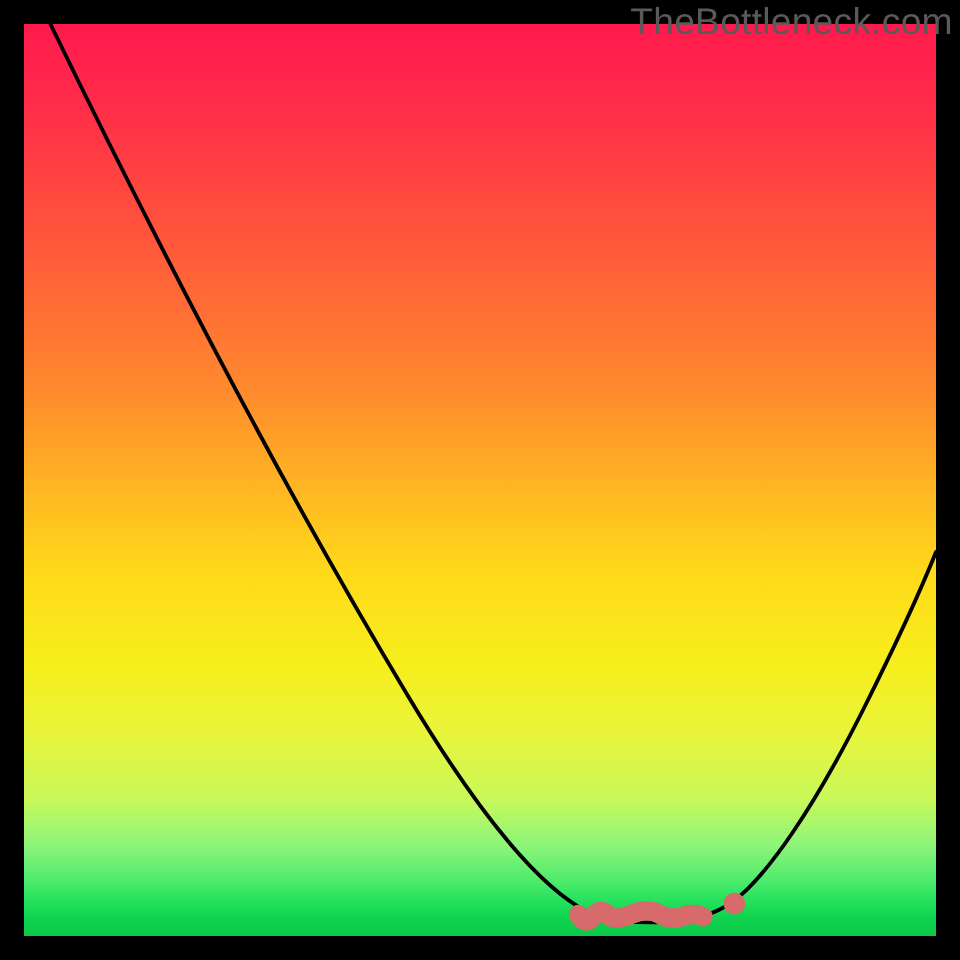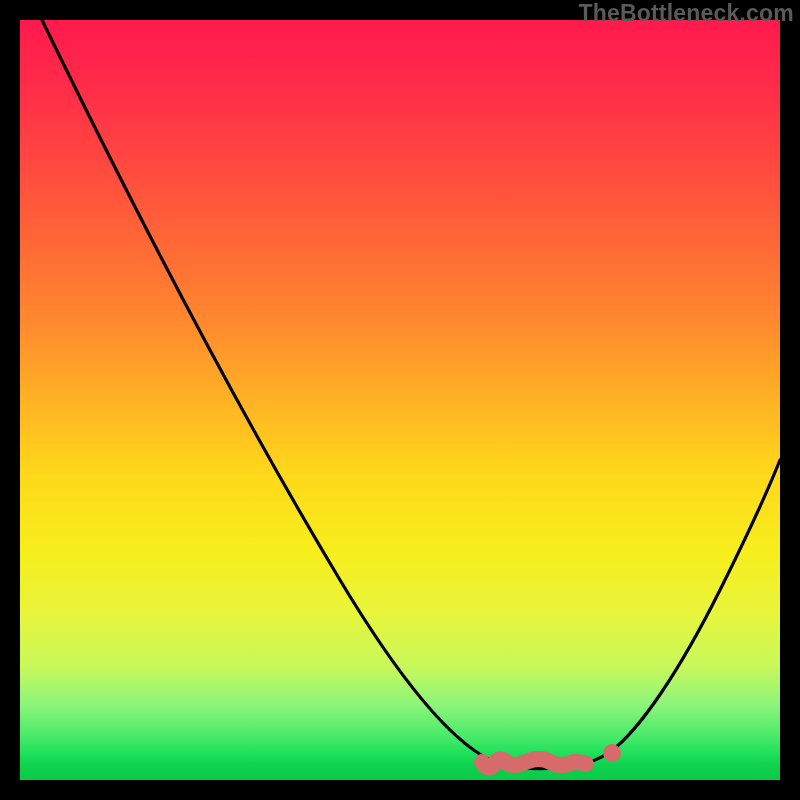--- a/index.html
+++ b/index.html
@@ -41,22 +41,22 @@
       #1fe05a 96.5%,
       #0fd24e 98%,
       #0aca48 100%
     );
   }
   .watermark {
     position: absolute;
     top: 0px;
     right: 6px;
     color: #5a5a5a;
-    font-size: 23px;
-    font-weight: 700;
+    font-size: 31px;
+    font-weight: 400;
     letter-spacing: 0.2px;
     user-select: none;
     margin-left: 16px;
   }
   svg.curve {
     position: absolute;
     left: 0;
     top: 0;
     width: 760px;
     height: 760px;

